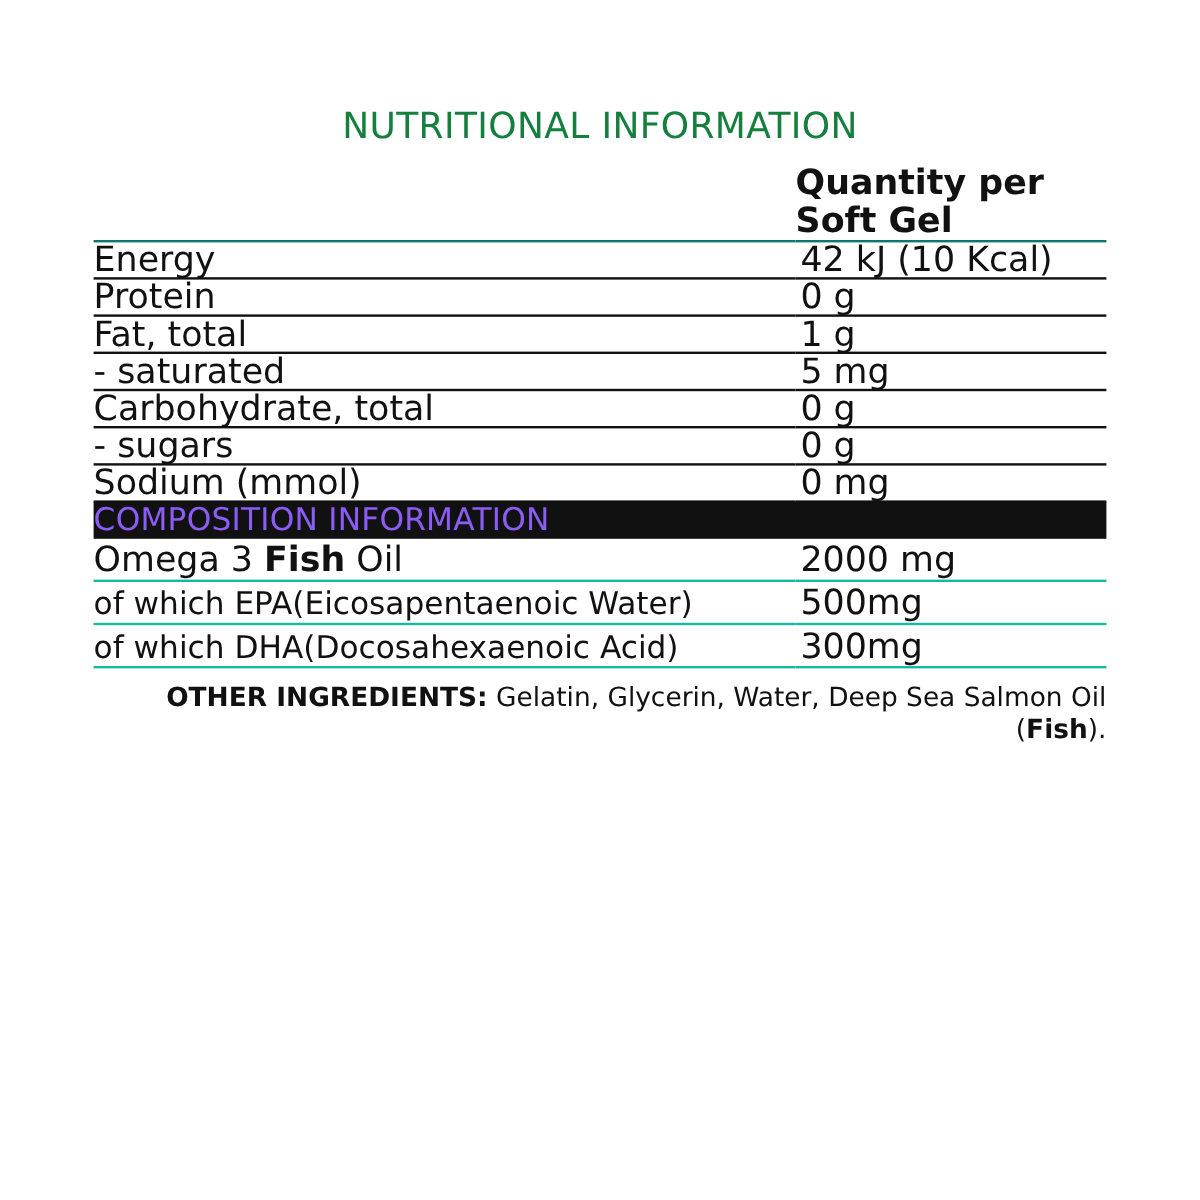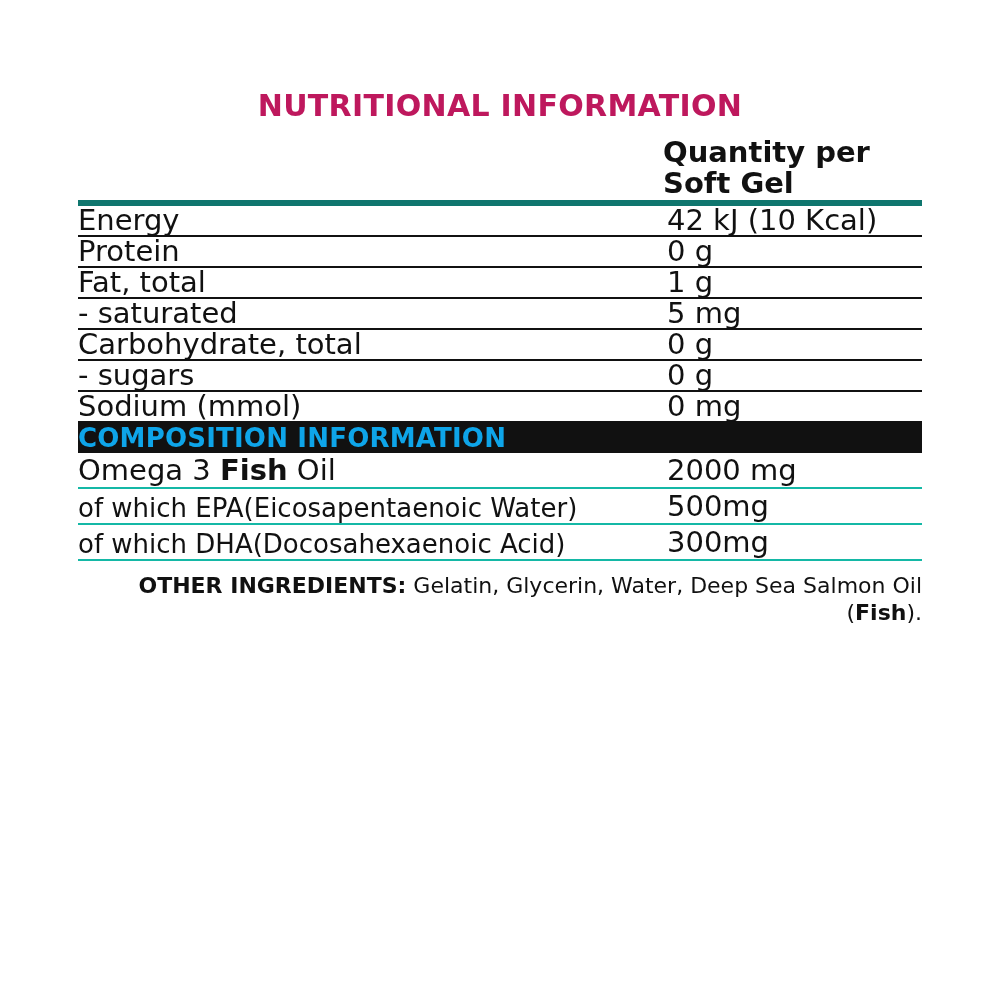--- a/index.html
+++ b/index.html
@@ -16,63 +16,63 @@
   .panel {
     position: relative;
     width: 1000px;
     height: 1000px;
     box-sizing: border-box;
     padding: 88px 78px 0 78px;
   }
   .title {
     text-align: center;
     font-size: 30px;
-    font-weight: bold;
+    font-weight: normal;
     letter-spacing: 0.3px;
-    color: #be185d;
+    color: #15803d;
     margin: 0 0 14px 0;
   }
   table.nutri {
     width: 100%;
     border-collapse: collapse;
     table-layout: fixed;
   }
   table.nutri td, table.nutri th {
     padding: 0;
     vertical-align: bottom;
   }
   .col-name { width: 585px; }
   .col-val  { width: auto; }
 
   .hdr-row td {
     padding-bottom: 6px;
-    border-bottom: 6px solid #0f766e;
+    border-bottom: 2px solid #0f766e;
   }
   .hdr-val {
     font-size: 29px;
     font-weight: bold;
     line-height: 1.08;
     color: #111;
     padding-left: 4px;
   }
   .row td {
     border-bottom: 2px solid #111;
     font-size: 29px;
     line-height: 1.0;
     padding: 11px 0 9px 0;
     color: #111;
     font-weight: 400;
   }
   .row td.val { padding-left: 4px; }
 
   .section-band td {
     background: #111111;
-    color: #0ea5e9;
+    color: #8b5cf6;
     font-size: 26px;
-    font-weight: bold;
+    font-weight: normal;
     padding: 7px 0 7px 18px;
     border-bottom: none;
     letter-spacing: 0.2px;
   }
   .comp td {
     border-bottom: 2px solid #14b8a6;
     font-size: 29px;
     padding: 11px 0 9px 0;
     color: #111;
   }

